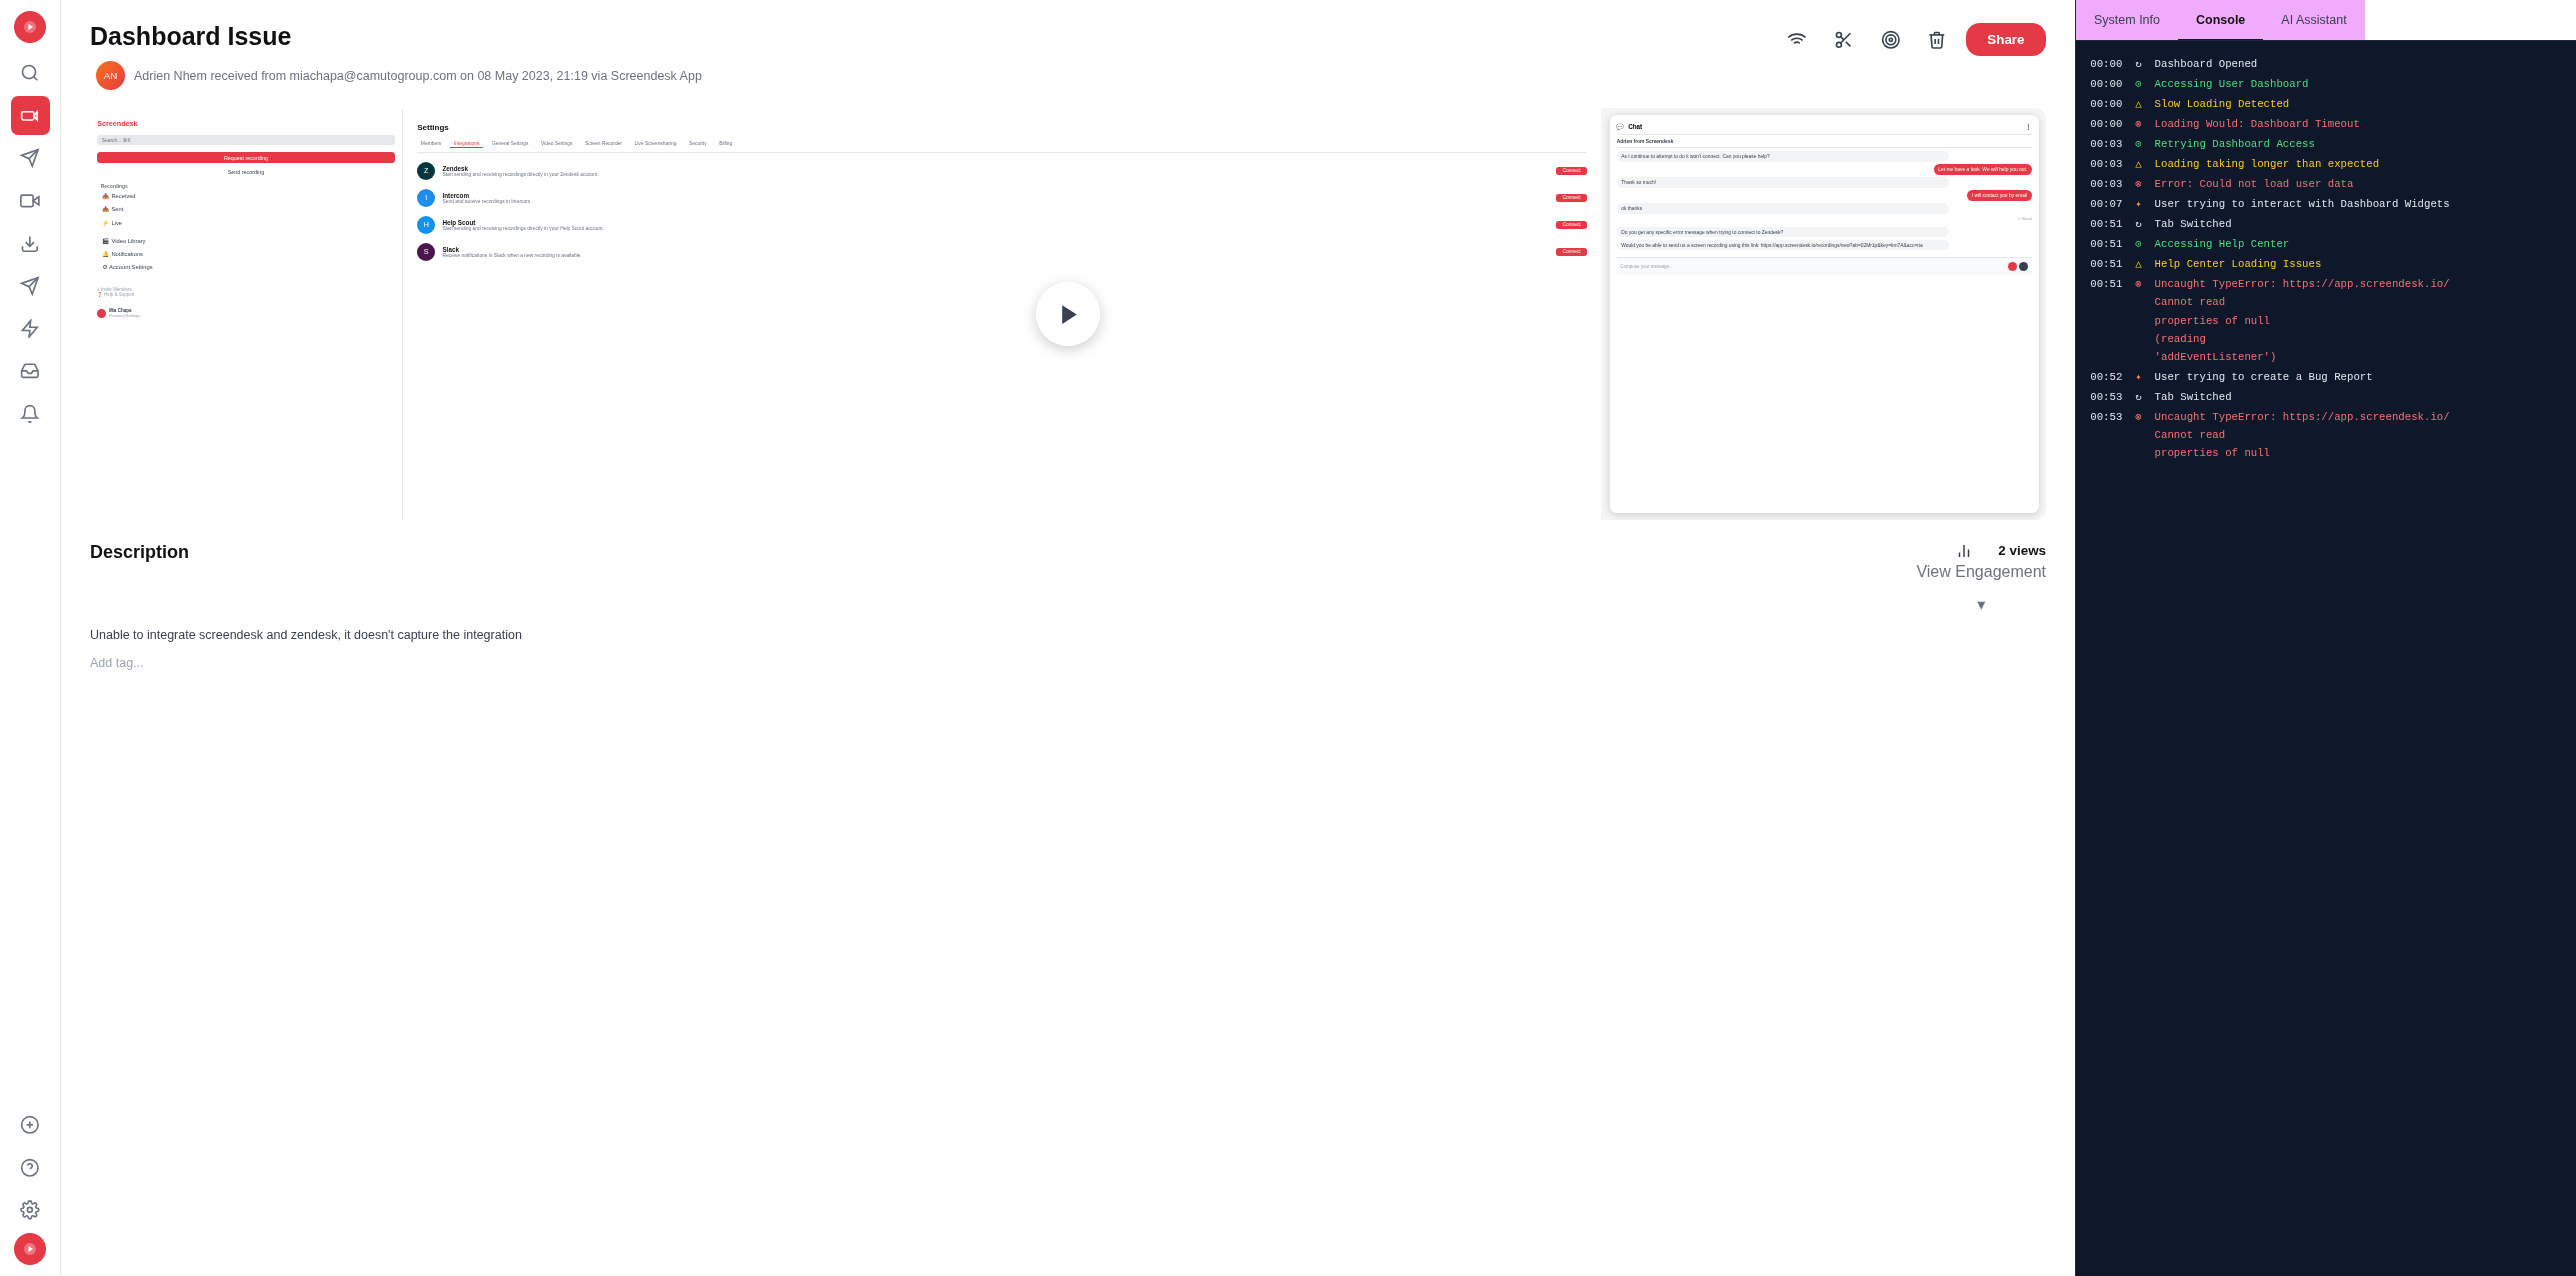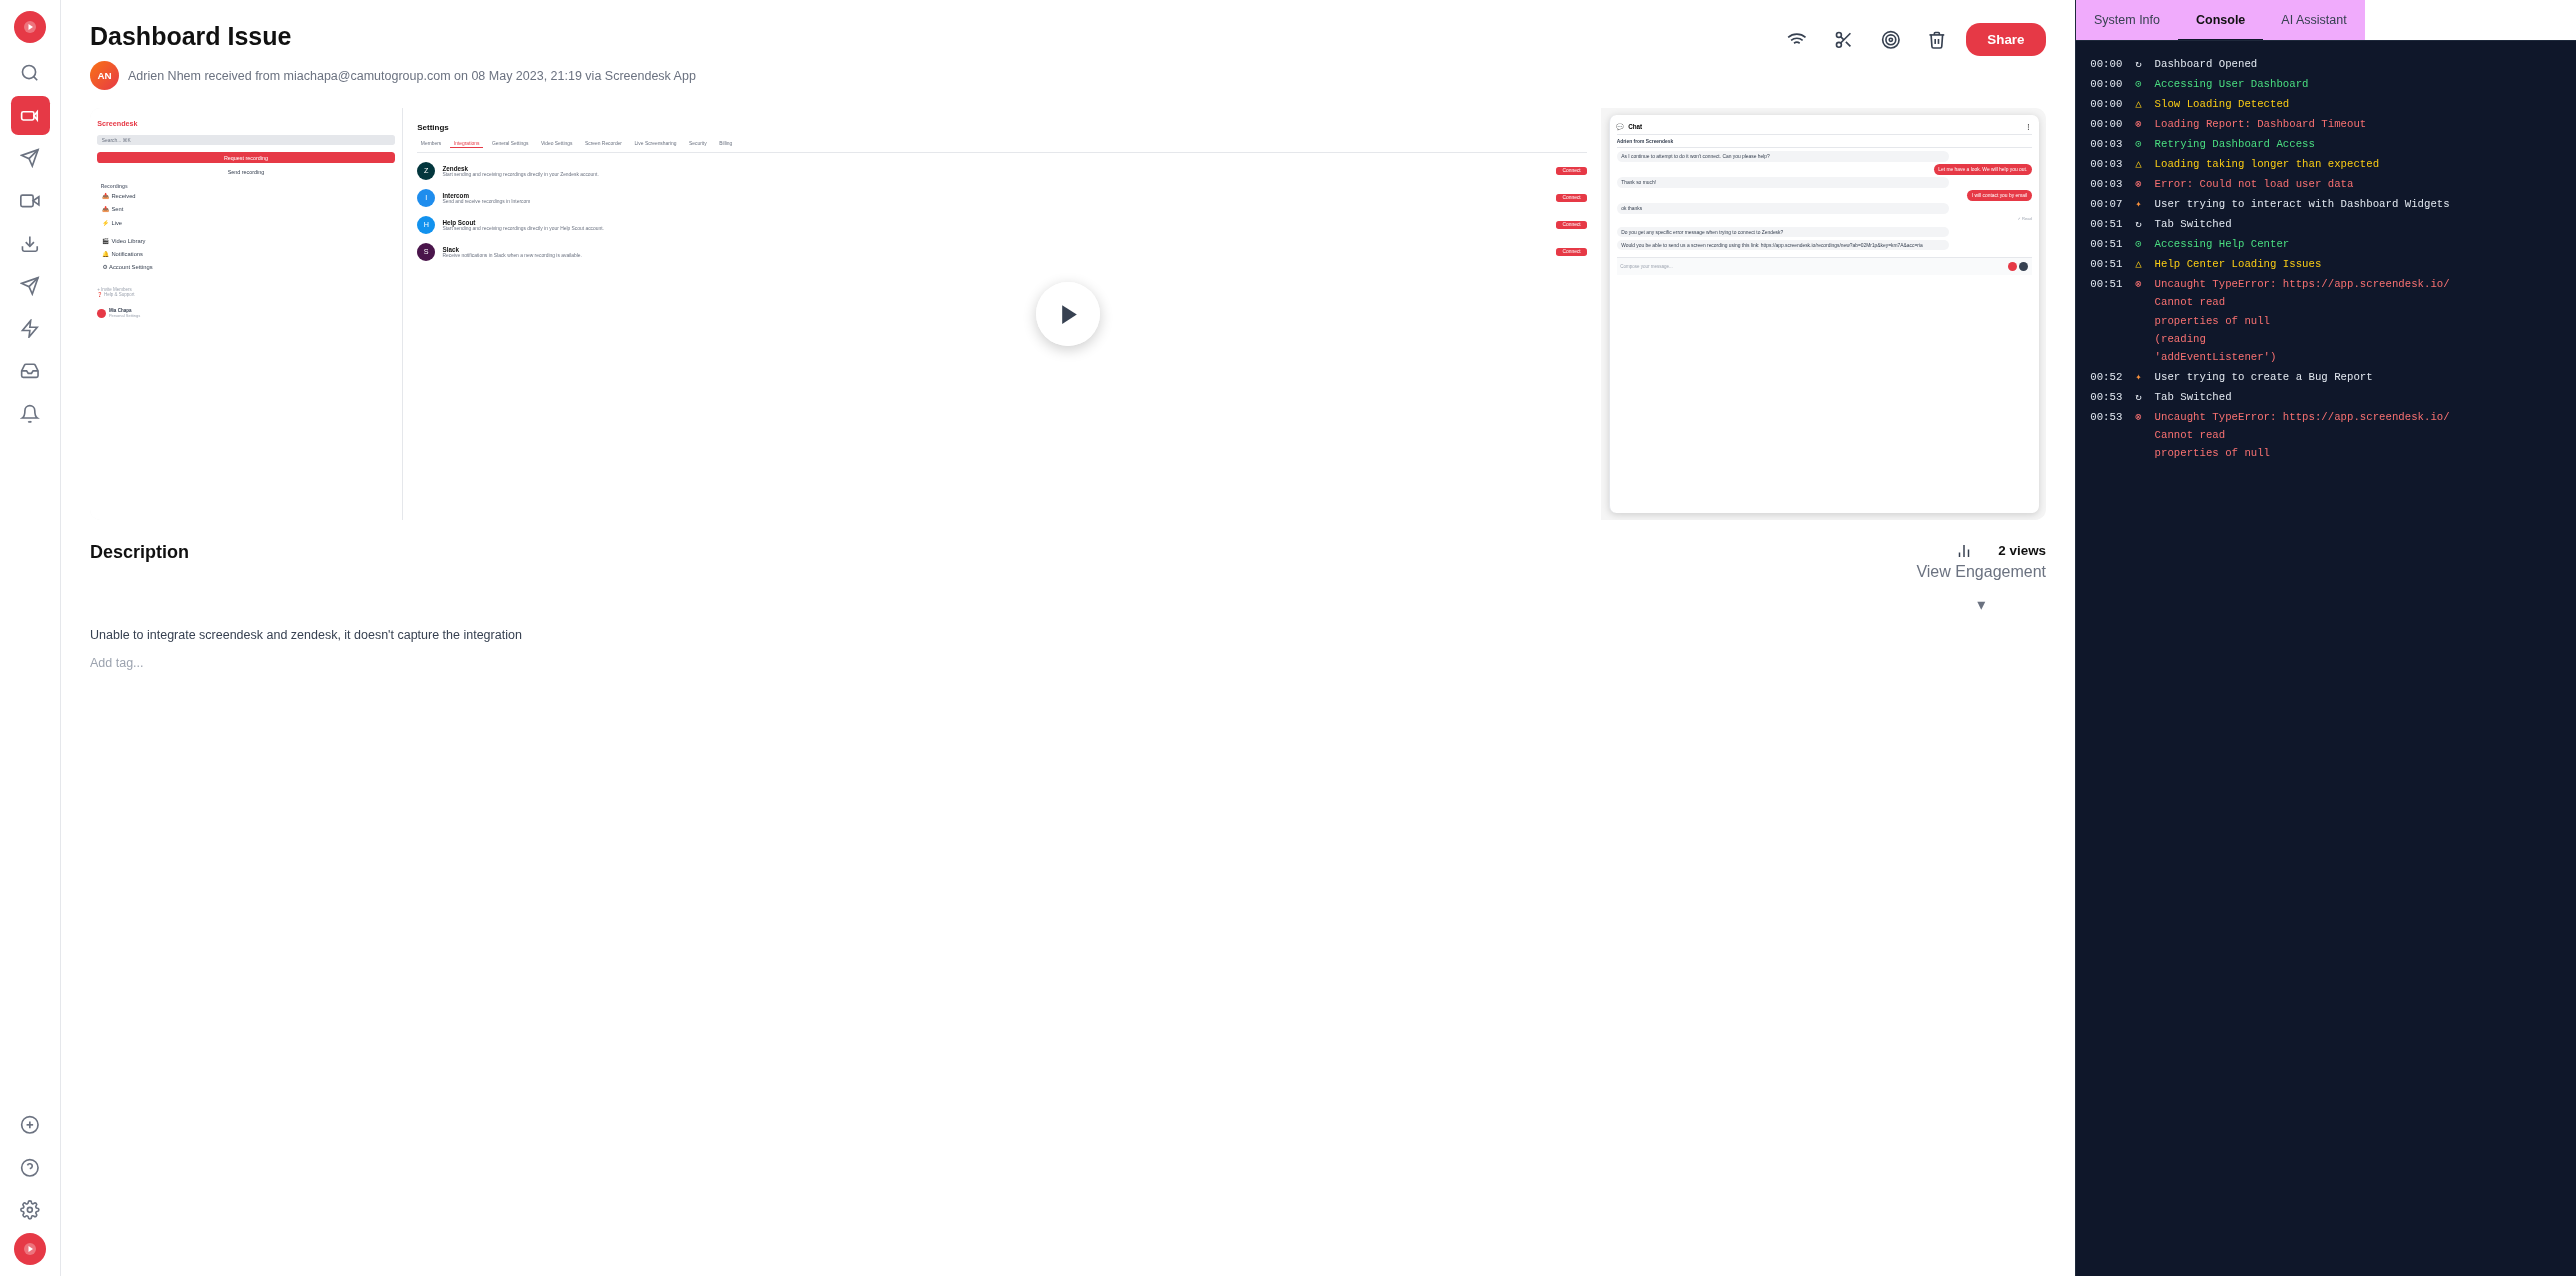--- a/index.html
+++ b/index.html
@@ -61,21 +61,21 @@
       margin-bottom: 18px;
       color: #6b7280;
       font-size: 12.5px;
     }
     .avatar {
       width: 29px; height: 29px;
       border-radius: 50%;
       background: linear-gradient(135deg, #f97316, #e63946);
       flex-shrink: 0;
       display: flex; align-items: center; justify-content: center;
-      font-size: 9.8px; color: white; font-weight: 700;
+      font-size: 9.8px; color: white; font-weight: 400; margin-left: 6px;
     }
 
     
     .header-row {
       display: flex;
       align-items: center;
       justify-content: space-between;
       margin-bottom: 3.6px;
     }
     .toolbar-icons {
@@ -656,21 +656,21 @@
       <span class="log-text log-green">Accessing User Dashboard</span>
     </div>
     <div class="log-line">
       <span class="log-time log-white">00:00</span>
       <span class="log-icon log-yellow">△</span>
       <span class="log-text log-yellow">Slow Loading Detected</span>
     </div>
     <div class="log-line">
       <span class="log-time log-white">00:00</span>
       <span class="log-icon log-red">⊗</span>
-      <span class="log-text log-red">Loading Report: Dashboard Timeout</span>
+      <span class="log-text log-red">Loading Would: Dashboard Timeout</span>
     </div>
     <div class="log-line">
       <span class="log-time log-white">00:03</span>
       <span class="log-icon log-green">⊙</span>
       <span class="log-text log-green">Retrying Dashboard Access</span>
     </div>
     <div class="log-line">
       <span class="log-time log-white">00:03</span>
       <span class="log-icon log-yellow">△</span>
       <span class="log-text log-yellow">Loading taking longer than expected</span>

